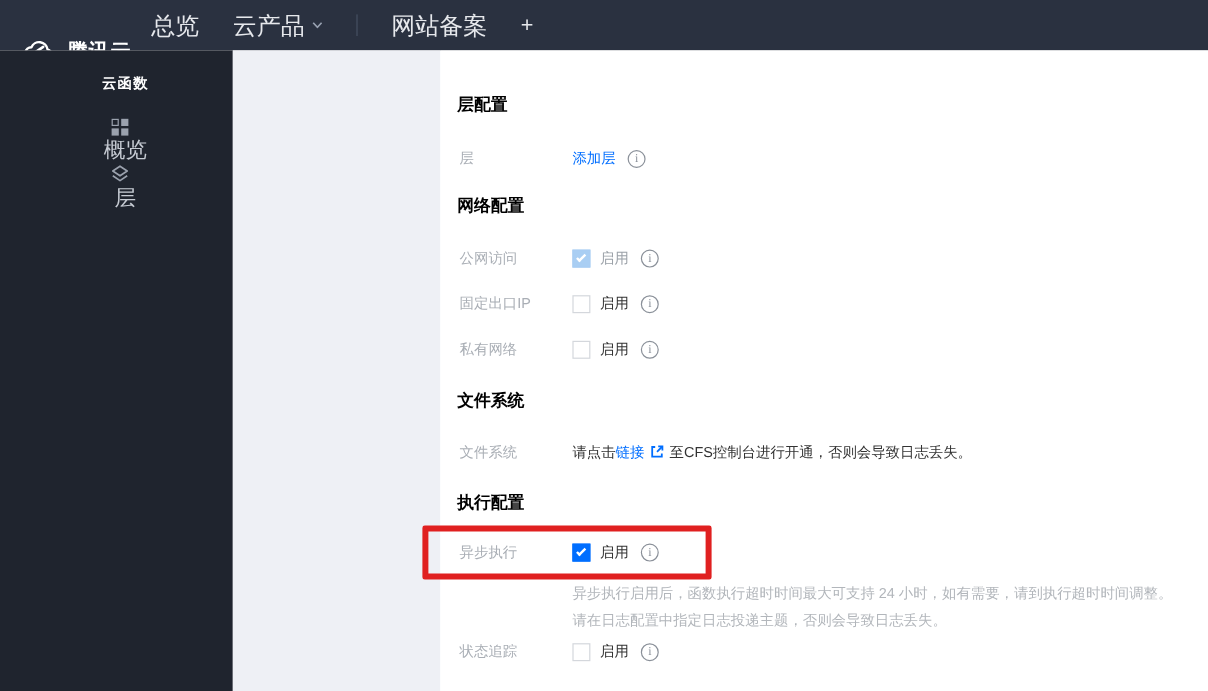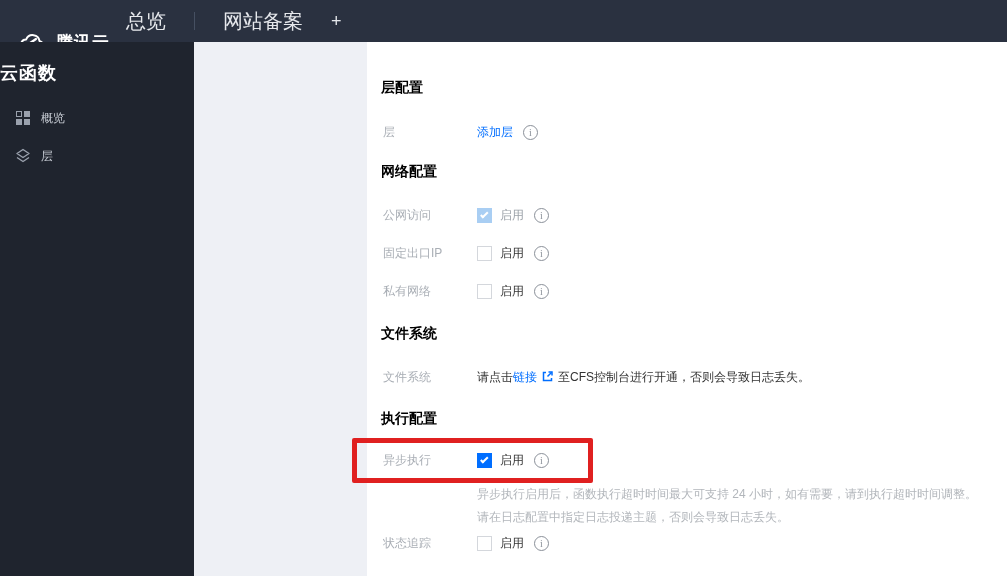--- a/index.html
+++ b/index.html
@@ -32,26 +32,26 @@
   .topnav-plus { font-size:18px; font-weight:normal; margin-right:0; }
 
   
   .app { display:flex; height:534px; }
   .sidebar { width:194px; background:#1f242e; flex-shrink:0; }
   .subpanel { width:173px; background:#eef0f5; flex-shrink:0; }
   .main { flex:1; background:#fff; position:relative; }
 
   
   .sidebar-title {
-    color:#fff; font-size:18px; font-weight:bold;
-    padding:19px 0 0 0; letter-spacing:1px; height:57px;
+    color:#fff; font-size:12px; font-weight:bold;
+    padding:19px 0 0 15px; letter-spacing:1px; height:57px;text-align:center;
   }
   .side-item {
     height:38px; display:flex; align-items:center;
-    padding-left:15px; color:#c6cbd3; font-size:12px; cursor:pointer;
+    padding-left:15px; color:#c6cbd3; font-size:18px; cursor:pointer;flex-direction:column;
   }
   .side-item .side-icon { width:16px; height:16px; margin-right:10px; display:flex; align-items:center; justify-content:center; }
   .side-item.active { background:#006eff; color:#fff; }
   
   .grid-icon-box { width:14px; height:14px; display:grid; grid-template-columns:6px 6px; grid-template-rows:6px 6px; gap:2px; }
   .grid-icon-box span { background:#9aa1ad; }
   .grid-icon-box span:first-child { background:transparent; border:1.5px solid #9aa1ad; }
 
   
   .sec-heading {
@@ -100,20 +100,26 @@
 <div class="topbar">
   <div class="brand">
     <svg class="brand-logo" viewBox="0 0 34 24">
       <path d="M10.5,18.5 h14 a4.2,4.2 0 0 0 1.1,-8.3 a7,7 0 0 0 -13.4,-1.8 A5.2,5.2 0 0 0 10.5,18.5 Z" fill="none" stroke="#fff" stroke-width="2" stroke-linejoin="round"></path>
       <line x1="12.5" y1="14.5" x2="22" y2="8" stroke="#fff" stroke-width="2.2" stroke-linecap="round"></line>
     </svg>
     <span class="brand-name">腾讯云</span>
   </div>
   <div class="topnav">
     <span class="topnav-item">总览</span>
+    <span class="topnav-item">
+      <span>云产品</span>
+      <svg class="caret-icon" width="9" height="6" viewBox="0 0 9 6">
+        <polyline points="1,1 4.5,4.8 8,1" fill="none" stroke="#97a0b0" stroke-width="1.4"></polyline>
+      </svg>
+    </span>
     <span class="topnav-divider"></span>
     <span class="topnav-item">网站备案</span>
     <span class="topnav-item topnav-plus">+</span>
   </div>
 </div>
 
 <div class="app">
 
   <div class="sidebar">
     <div class="sidebar-title">云函数</div>

